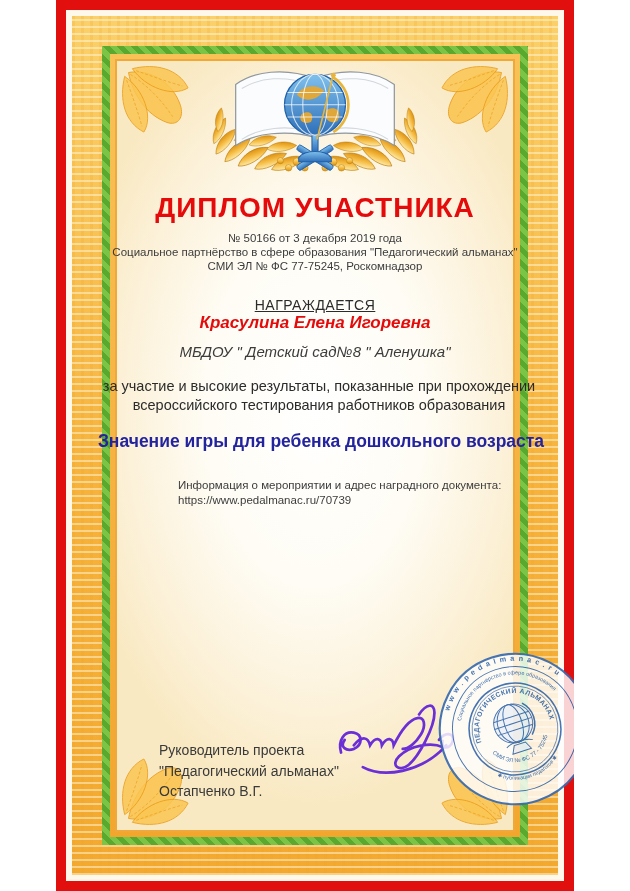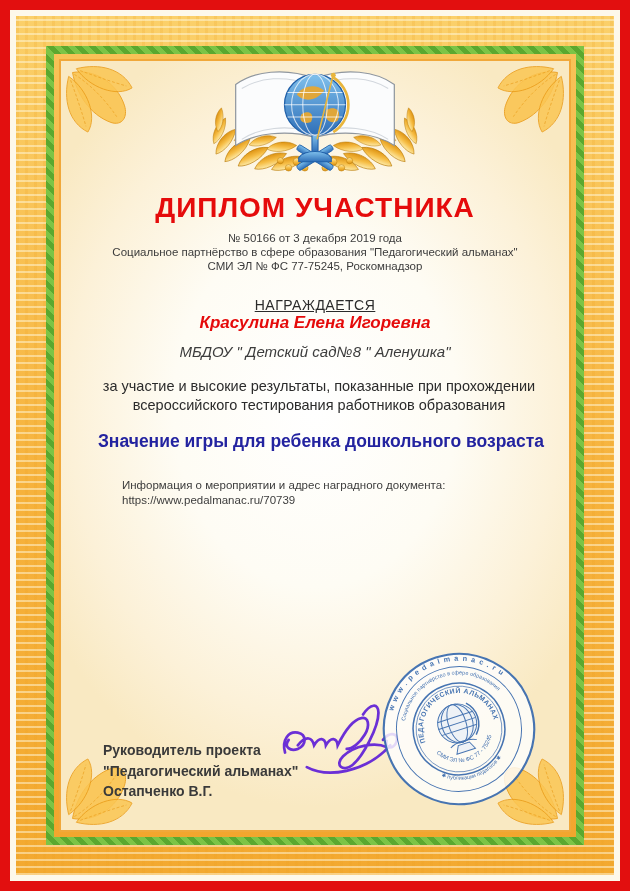--- a/index.html
+++ b/index.html
@@ -1,18 +1,18 @@
 <!DOCTYPE html>
 <html><head>
 <meta charset="utf-8">
 <style>
   html,body{margin:0;padding:0;background:#ffffff;}
   *{box-sizing:border-box;}
   .cert{
-    position:relative;width:630px;height:891px;margin:0 auto;
+    position:relative;width:518px;height:891px;margin:0 auto;
     background:#e20f0f;font-family:"Liberation Sans","DejaVu Sans",sans-serif;
     overflow:hidden;
   }
   
   .layer-white{position:absolute;inset:10px;background:#fdf8ea;}
   .layer-gold{
     position:absolute;inset:6px;
     background:
       repeating-linear-gradient(0deg, rgba(255,248,220,.5) 0 2px, rgba(255,255,255,0) 2px 7px),
       repeating-linear-gradient(90deg, rgba(236,160,32,.18) 0 3px, rgba(0,0,0,0) 3px 9px),
@@ -48,21 +48,21 @@
     font-size:17px;font-weight:bold;font-style:italic;color:#e50b0b;}
   .institution{position:absolute;left:0;right:0;top:343px;text-align:center;
     font-size:15px;font-style:italic;color:#3c3c3c;}
   .reason{position:absolute;left:8px;right:0;top:377px;text-align:center;
     font-size:14.5px;line-height:19px;color:#2b2b2b;}
   .topic{position:absolute;left:0;right:0;top:431px;text-align:center;
     font-size:17.5px;font-weight:bold;color:#2323a0;margin-left:12px;}
   .info{position:absolute;left:100px;top:478px;text-align:left;
     font-size:11.5px;line-height:15px;color:#3c3c3c;margin-left:22px;}
   .signatory{position:absolute;left:103px;top:740px;text-align:left;
-    font-size:14px;line-height:20.5px;color:#3a3a3a;font-weight:bold;}
+    font-size:14px;line-height:20.5px;color:#3a3a3a;}
   .signature{position:absolute;left:276px;top:686px;}
   .stamp{position:absolute;left:381px;top:651px;transform:rotate(-18deg);opacity:.93;}
   .stamp text{font-family:"Liberation Sans","DejaVu Sans",sans-serif;fill:#3a6cb0;}
 </style>
 </head>
 <body>
 
 <div class="cert">
   <div class="layer-white">
     <div class="layer-gold">

